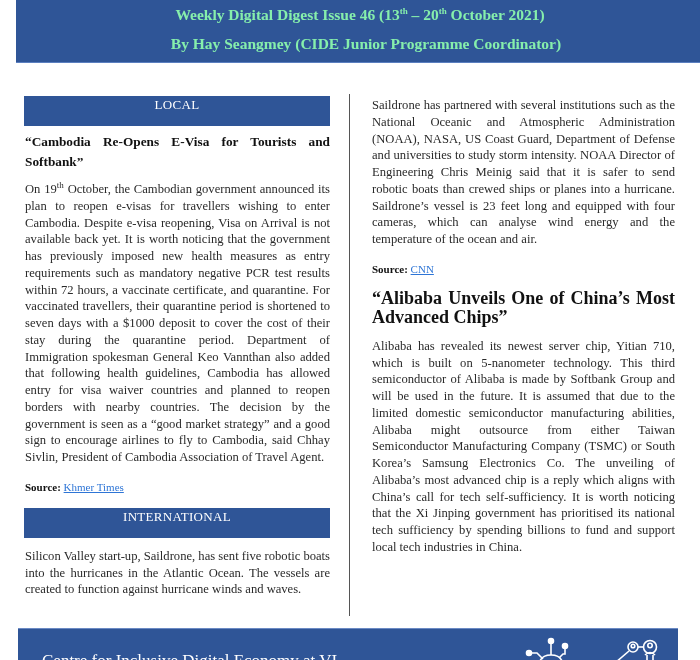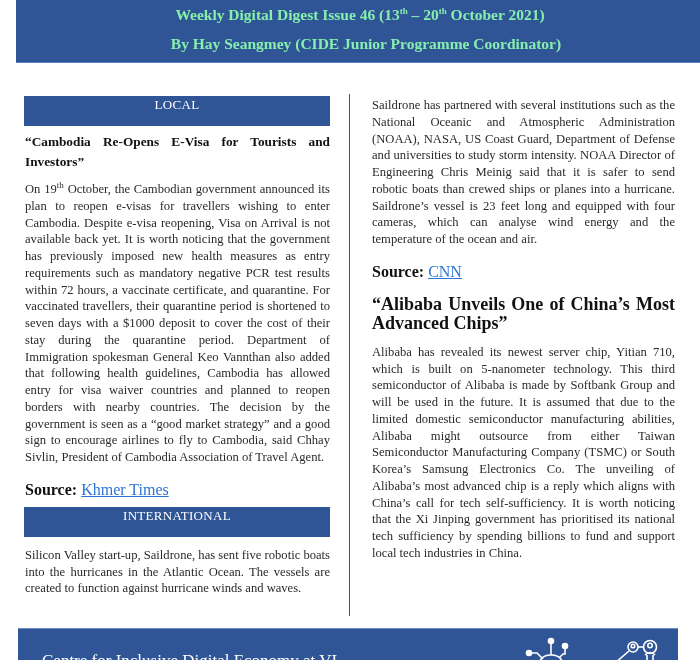--- a/index.html
+++ b/index.html
@@ -15,46 +15,46 @@
   sup { font-size: 9px; line-height: 0; }
   .col { position: absolute; top: 96px; }
   .col-left { left: 24px; width: 306px; }
   .col-right { left: 371px; width: 304px; top: 97px; }
   .divider { position: absolute; left: 349px; top: 94px; width: 1px; height: 522px; background: #555; }
   .section-band { background: #2f5597; color: #fff; text-align: center;
                   font-size: 13px; height: 30px; line-height: 17px; letter-spacing: 0.3px; }
   .headline { font-weight: bold; font-size: 13.3px; line-height: 19.5px; color: #111;
               text-align: justify; margin: 6px 0 0 1px; }
   .body-text { font-size: 12.6px; line-height: 16.75px; text-align: justify; margin: 10px 0 0 1px; color: #2a2a2a; }
-  .source { font-size: 16px; margin-top: 15px; margin-left: 1px; }
+  .source { font-size: 11px; margin-top: 15px; margin-left: 1px; }
   .source b { color: #111; }
   .source a { color: #2e75d6; text-decoration: underline; }
   .footer-band { position: absolute; left: 18px; top: 628px; width: 660px; height: 40px;
                  background: #2f5597; border-top: 1px solid #6b8ac4; }
   .footer-text { position: absolute; left: 24px; top: 22px; color: #fff;
                  font-size: 17px; white-space: nowrap; }
   .footer-icon { position: absolute; top: 0; }
 </style>
 </head>
 <body>
 
 <div class="header-band">
   <div class="line1"><span>Weekly Digital Digest Issue 46 (13</span><sup>th</sup><span> – 20</span><sup>th</sup><span> October 2021)</span></div>
   <div class="line2">By Hay Seangmey (CIDE Junior Programme Coordinator)</div>
 </div>
 
 <div class="divider"></div>
 
 <div class="col col-left">
   <div class="section-band">LOCAL</div>
-  <div class="headline">“Cambodia Re-Opens E-Visa for Tourists and Investors”</div>
+  <div class="headline">“Cambodia Re-Opens E-Visa for Tourists and Softbank”</div>
   <div class="body-text"><span>On 19</span><sup>th</sup><span> October, the Cambodian government announced its plan to reopen e-visas for travellers wishing to enter Cambodia. Despite e-visa reopening, Visa on Arrival is not available back yet. It is worth noticing that the government has previously imposed new health measures as entry requirements such as mandatory negative PCR test results within 72 hours, a vaccinate certificate, and quarantine. For vaccinated travellers, their quarantine period is shortened to seven days with a $1000 deposit to cover the cost of their stay during the quarantine period. Department of Immigration spokesman General Keo Vannthan also added that following health guidelines, Cambodia has allowed entry for visa waiver countries and planned to reopen borders with nearby countries. The decision by the government is seen as a “good market strategy” and a good sign to encourage airlines to fly to Cambodia, said Chhay Sivlin, President of Cambodia Association of Travel Agent.</span></div>
   <div class="source"><b>Source:</b> <a href="#">Khmer Times</a></div>
 
-  <div class="section-band" style="margin-top:8px">INTERNATIONAL</div>
+  <div class="section-band" style="margin-top:15px">INTERNATIONAL</div>
   <div class="body-text">Silicon Valley start-up, Saildrone, has sent five robotic boats into the hurricanes in the Atlantic Ocean. The vessels are created to function against hurricane winds and waves.</div>
 </div>
 
 <div class="col col-right">
   <div class="body-text" style="margin-top:0">Saildrone has partnered with several institutions such as the National Oceanic and Atmospheric Administration (NOAA), NASA, US Coast Guard, Department of Defense and universities to study storm intensity. NOAA Director of Engineering Chris Meinig said that it is safer to send robotic boats than crewed ships or planes into a hurricane. Saildrone’s vessel is 23 feet long and equipped with four cameras, which can analyse wind energy and the temperature of the ocean and air.</div>
   <div class="source"><b>Source:</b> <a href="#">CNN</a></div>
   <div class="headline" style="margin-top:14px; font-size:18px">“Alibaba Unveils One of China’s Most Advanced Chips”</div>
   <div class="body-text">Alibaba has revealed its newest server chip, Yitian 710, which is built on 5-nanometer technology. This third semiconductor of Alibaba is made by Softbank Group and will be used in the future. It is assumed that due to the limited domestic semiconductor manufacturing abilities, Alibaba might outsource from either Taiwan Semiconductor Manufacturing Company (TSMC) or South Korea’s Samsung Electronics Co. The unveiling of Alibaba’s most advanced chip is a reply which aligns with China’s call for tech self-sufficiency. It is worth noticing that the Xi Jinping government has prioritised its national tech sufficiency by spending billions to fund and support local tech industries in China.</div>
 </div>
 

